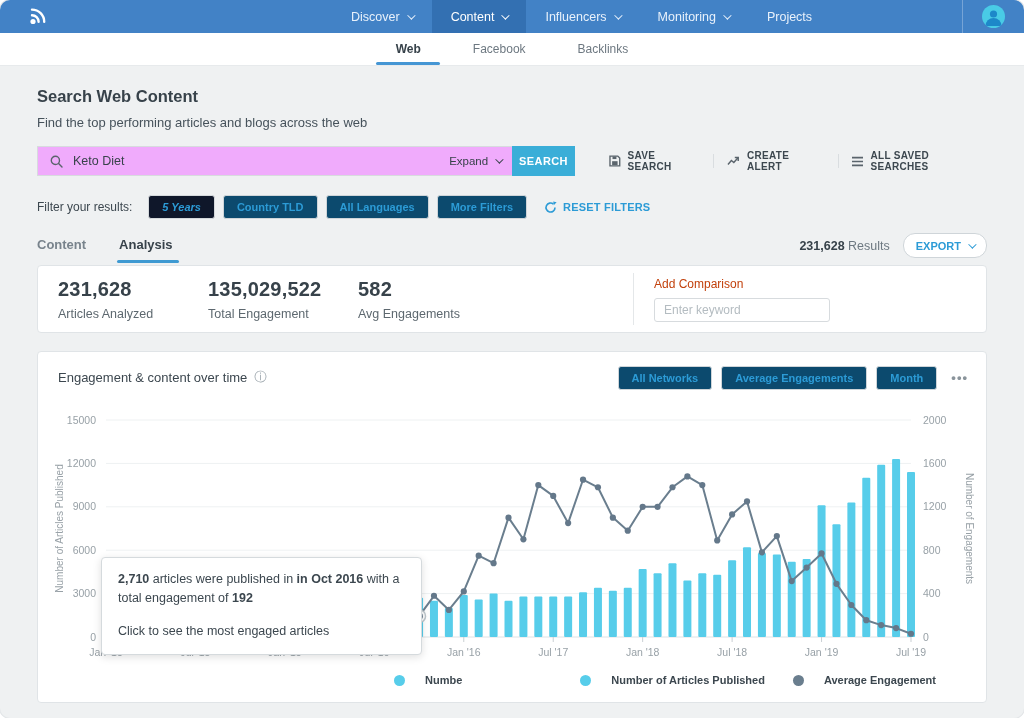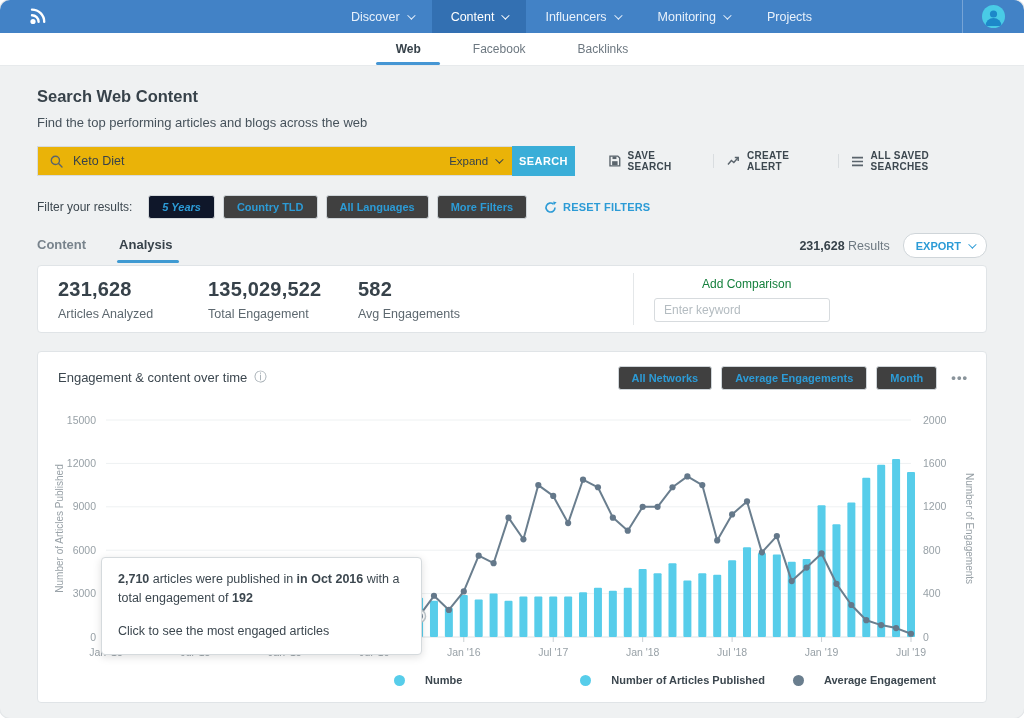--- a/index.html
+++ b/index.html
@@ -23,53 +23,53 @@
   .subtab { position:relative; display:flex; align-items:center; padding:0 26px; font-size:12px; color:#6d7881; cursor:default; }
   .subtab.active { color:#37424a; font-weight:700; }
   .subtab.active::after { content:""; position:absolute; left:50%; transform:translateX(-50%); bottom:0; width:64px; height:3px; border-radius:2px; background:#4596d4; }
 
   
   .page { padding:0 37px; }
   .page-title { margin-top:21px; font-size:16.5px; font-weight:700; color:#37424a; }
   .page-subtitle { margin-top:9px; font-size:13px; color:#46525b; }
 
   .search-row { margin-top:16px; display:flex; align-items:center; }
-  .search-box { position:relative; width:485px; height:30px; background:#eab308; border:1px solid #d7dbde; border-right:none; display:flex; align-items:center; }
+  .search-box { position:relative; width:485px; height:30px; background:#f0abfc; border:1px solid #d7dbde; border-right:none; display:flex; align-items:center; }
   .search-box .mag { margin:0 10px 0 12px; color:#5a646c; }
   .search-query { font-size:12.5px; color:#37424a; }
   .expand-toggle { position:absolute; right:11px; display:flex; align-items:center; gap:7px; font-size:11.5px; color:#37424a;margin-left:8px; }
   .search-btn { height:30px; width:64px; background:#3aaed8; color:#fff; border:none; font-family:inherit; font-size:11px; font-weight:700; letter-spacing:.4px; cursor:pointer; }
   .search-actions { margin-left:auto; display:flex; align-items:center;padding-left:34px; }
   .action-link { display:flex; align-items:center; gap:7px; font-size:10px; font-weight:700; letter-spacing:.3px; color:#3c474f; cursor:default; }
   .action-sep { width:1px; height:14px; background:#d9dde0; margin:0 13px; }
   .action-link svg { color:#5a646c; }
 
   .filter-row { margin-top:19px; display:flex; align-items:center; gap:8px; }
   .filter-label { font-size:12px; color:#3c474f; margin-right:8px; }
-  .pill { display:inline-flex; align-items:center; justify-content:center; height:24px; padding:0 13px; border:1px solid #cfd5d9; border-radius:3px; background:#404040; color:#2c9bd6; font-size:11px; font-weight:700; cursor:default; }
+  .pill { display:inline-flex; align-items:center; justify-content:center; height:24px; padding:0 13px; border:1px solid #cfd5d9; border-radius:3px; background:#0c4a6e; color:#2c9bd6; font-size:11px; font-weight:700; cursor:default; }
   .pill.active { background:#0f172a; border-color:#d5d9dc;font-style:italic; }
   .reset-link { display:flex; align-items:center; gap:6px; margin-left:9px; color:#2c9bd6; font-size:11px; font-weight:700; letter-spacing:.2px; cursor:default; }
 
   .results-bar { margin-top:14px; display:flex; align-items:flex-end; }
   .rtab { position:relative; font-size:13px; font-weight:700; color:#78838c; padding-bottom:11px; margin-right:33px; cursor:default; }
   .rtab.active { color:#37424a; }
   .rtab.active::after { content:""; position:absolute; left:-2px; right:-6px; bottom:0; height:3px; border-radius:2px; background:#3f9ad2; }
   .results-right { margin-left:auto; display:flex; align-items:center; gap:13px; padding-bottom:5px; }
   .results-count { font-size:12.5px; color:#37424a; font-weight:700; }
   .results-suffix { font-weight:400; color:#6d7881; }
   .export-btn { display:flex; align-items:center; gap:7px; height:25px; padding:0 12px; background:#fff; border:1px solid #cfd5d9; border-radius:12px; color:#2c9bd6; font-size:11px; font-weight:700; cursor:default; }
 
   .card { background:#fff; border:1px solid #e0e4e7; border-radius:4px; }
   .stats-card { margin-top:2px; height:68px; display:flex; align-items:center; padding:0 20px; }
   .stat { width:150px; }
   .stat-value { font-size:20px; font-weight:700; color:#37424a; letter-spacing:.2px; }
   .stat-label { margin-top:6px; font-size:12.5px; color:#5d686f; }
   .stats-sep { width:1px; align-self:stretch; margin:7px 0; background:#e4e7e9; margin-left:125px; }
   .comparison { padding-left:20px; }
-  .comparison-label { font-size:12px; color:#15803d;margin-left:48px; }
+  .comparison-label { font-size:12px; color:#c2410c; }
   .comparison-input { margin-top:7px; width:176px; height:24px; border:1px solid #d7dbde; border-radius:3px; font-family:inherit; font-size:12px; color:#37424a; padding:0 9px; }
   .comparison-input::placeholder { color:#b4bcc1; }
 
   .chart-card { margin-top:18px; height:352px; position:relative; }
   .chart-header { display:flex; align-items:center; padding:13px 14px 0 20px; height:38px; }
   .chart-title { font-size:13px; color:#3c474f; }
   .info-icon { margin-left:7px; color:#9aa4ab; font-size:12.5px; }
   .chart-buttons { margin-left:auto; display:flex; align-items:center; gap:9px; }
   .dots-btn { color:#8a949b; font-size:13px; font-weight:700; letter-spacing:1px; margin:0 4px 0 5px; cursor:default; }
   #chart-plot { margin-top:20px; }

